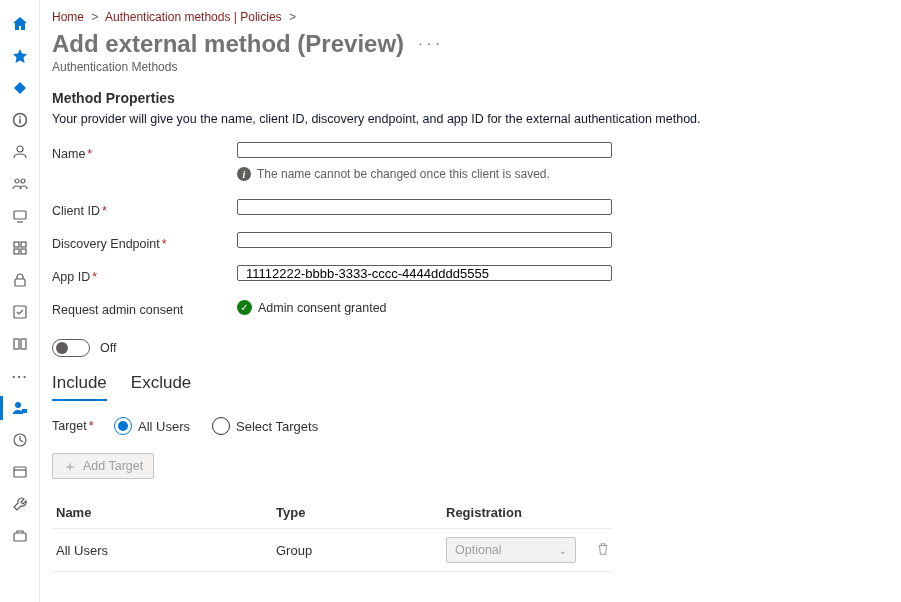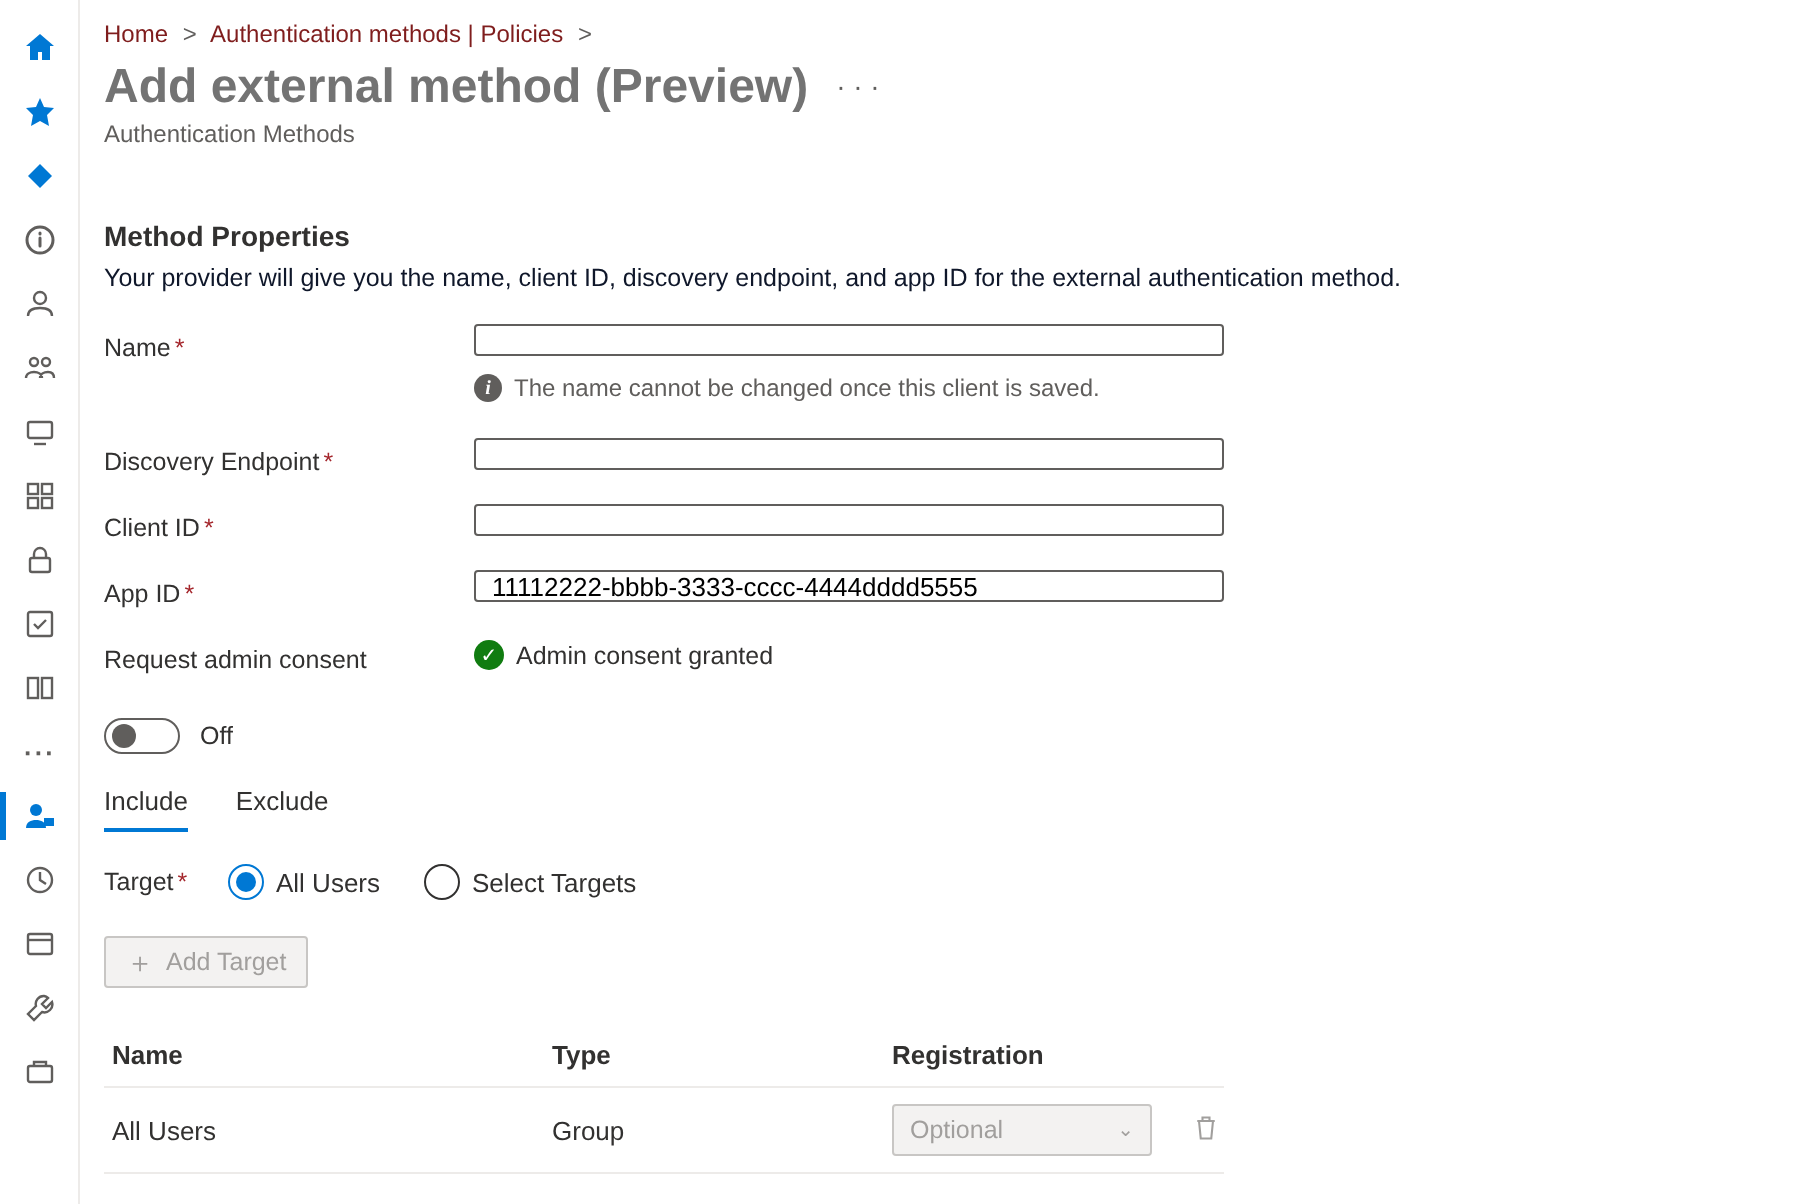--- a/index.html
+++ b/index.html
@@ -67,21 +67,21 @@
       font-size: 24px;
       font-weight: 600;
       color: #737373;
       margin-top: 2px;
     }
     .page-title-ellipsis { color:#605e5c; cursor:pointer; font-size:14px; }
     .page-subtitle {
       font-size: 12px;
       color: #605e5c;
       margin-top: 2px;
-      margin-bottom: 36px;
+      margin-bottom: 16px;
     }
     .section-header {
       font-size: 14px;
       font-weight: 600;
       margin-bottom: 6px;
     }
     .section-desc {
       font-size: 12.5px;
       color: #0f172a;
       margin-bottom: 16px;
@@ -139,21 +139,21 @@
       position:relative;cursor:pointer;background:#fff;
     }
     .toggle-knob {
       width:12px;height:12px;border-radius:50%;background:#605e5c;
       position:absolute;top:2px;left:3px;
     }
     .toggle-label { margin-left:10px;font-size:12.5px; }
     
     .tabs { display:flex;gap:24px;border-bottom:none;margin-bottom:16px; }
     .tab {
-      font-size:13px;padding:4px 0 6px 0;cursor:pointer;color:#323130;
+      font-size:17px;padding:4px 0 6px 0;cursor:pointer;color:#323130;
     }
     .tab.active { border-bottom:2px solid #0078d4; font-weight:400;}
     
     .radio-row { display:flex;align-items:center;gap:12px;margin-bottom:18px; }
     .radio-group { display:flex;align-items:center;gap:22px; }
     .radio-opt { display:flex;align-items:center;gap:6px;cursor:pointer; }
     .radio {
       width:18px;height:18px;border:1px solid #323130;border-radius:50%;
       display:inline-flex;align-items:center;justify-content:center;
     }
@@ -315,28 +315,28 @@
     </div>
     <input class="form-input" type="text" value="" style="">
   </div>
   <div class="hint-row">
     <span class="hint-icon">i</span>
     <span>The name cannot be changed once this client is saved.</span>
   </div>
 
   <div class="form-row">
     <div class="form-label">
-      <span>Discovery Endpoint</span><span class="req">*</span>
+      <span>Client ID</span><span class="req">*</span>
     </div>
     <input class="form-input" type="text" value="" style="">
   </div>
 
   <div class="form-row">
     <div class="form-label">
-      <span>Client ID</span><span class="req">*</span>
+      <span>Discovery Endpoint</span><span class="req">*</span>
     </div>
     <input class="form-input" type="text" value="" style="">
   </div>
 
   <div class="form-row">
     <div class="form-label">
       <span>App ID</span><span class="req">*</span>
     </div>
     <input class="form-input" type="text" value="11112222-bbbb-3333-cccc-4444dddd5555" style="">
   </div>

